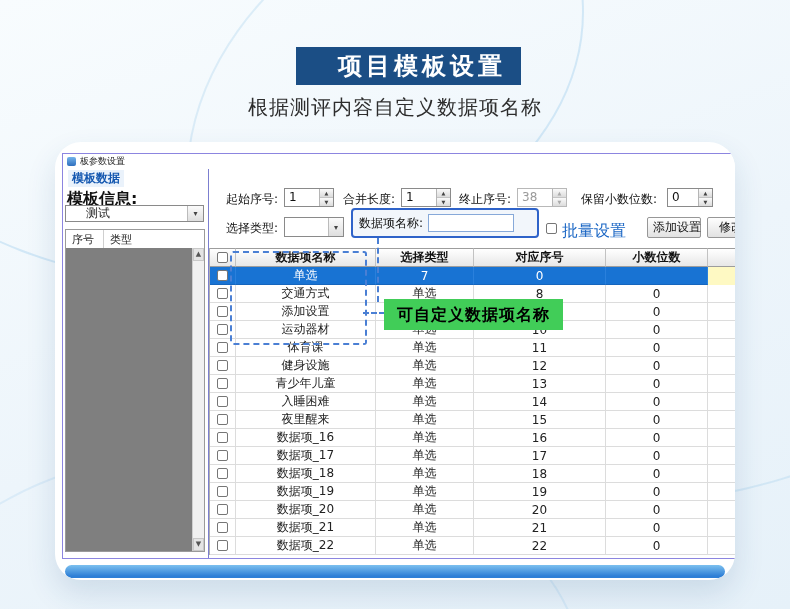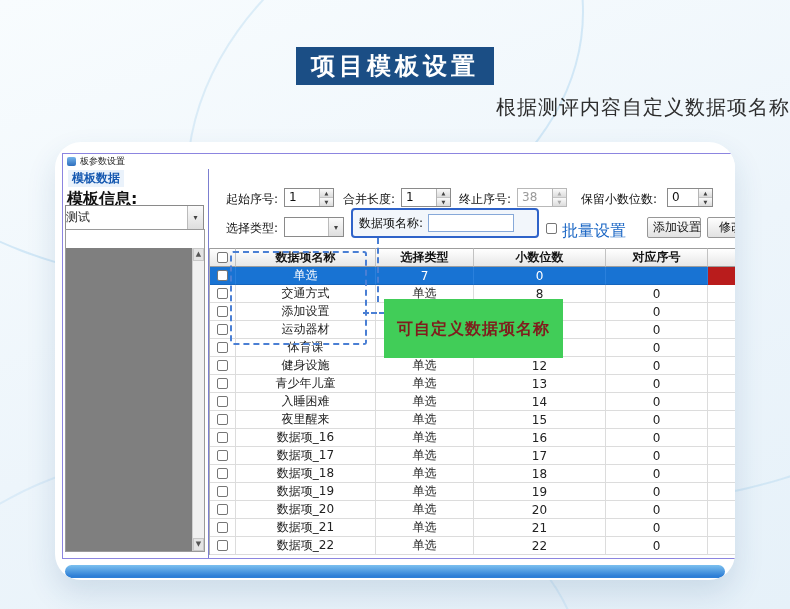--- a/index.html
+++ b/index.html
@@ -5,36 +5,36 @@
   html,body{margin:0;padding:0;background:#dfecf5;}
   .page{position:relative;width:790px;height:609px;overflow:hidden;
     background:linear-gradient(160deg,#f8fcfe 0%,#edf5fb 55%,#e6f1f9 100%);
     font-family:"DejaVu Sans","Liberation Sans",sans-serif;color:#222;}
   .bg-arc{position:absolute;border-radius:50%;pointer-events:none;}
   .arc1{left:-180px;top:-260px;width:760px;height:540px;border:2px solid rgba(150,200,235,.35);}
   .arc2{right:-260px;top:-140px;width:860px;height:640px;border:2px solid rgba(150,200,235,.28);}
   .arc3{left:-120px;bottom:-300px;width:700px;height:460px;border:2px solid rgba(150,200,235,.22);}
 
   .title-badge{position:absolute;left:296px;top:47px;width:198px;height:38px;background:#1b4e85;
-    color:#fff;font-size:24px;font-weight:bold;text-align:center;line-height:38px;letter-spacing:4px;}
-  .subtitle{position:absolute;left:0;top:94px;width:100%;text-align:right;font-size:20px;color:#2d2d2d;letter-spacing:1px;}
+    color:#fff;font-size:24px;font-weight:bold;text-align:center;line-height:38px;letter-spacing:4px;padding-left:27px;}
+  .subtitle{position:absolute;left:0;top:94px;width:100%;text-align:center;font-size:20px;color:#2d2d2d;letter-spacing:1px;}
 
   .card{position:absolute;left:55px;top:142px;width:680px;height:438px;background:#fff;border-radius:26px;
     box-shadow:0 14px 30px rgba(30,80,130,.14);overflow:hidden;}
 
   .window{position:absolute;left:7px;top:11px;width:712px;height:404px;background:#fff;border:1px solid #8c85e0;}
   .win-titlebar{position:absolute;left:0;top:0;right:0;height:15px;display:flex;align-items:center;gap:4px;padding-left:4px;}
   .win-icon{width:9px;height:9px;border-radius:2px;background:linear-gradient(#74b4ea,#2f6fbe);flex:0 0 auto;}
   .win-title{font-size:9px;color:#222;white-space:nowrap;text-align:center;}
 
   .left-panel{position:absolute;left:0;top:15px;width:145px;bottom:0;border-right:1px solid #7c7fd0;background:#fff;}
   .tab-label{position:absolute;left:5px;top:1px;font-size:12px;font-weight:bold;color:#1558b0;background:#eaf2fb;padding:0 4px;}
   .info-label{position:absolute;left:4px;top:20px;font-size:16px;font-weight:bold;color:#111;}
-  .tmpl-select{position:absolute;left:2px;top:36px;width:139px;height:25px;border:1px solid #8a8a8a;background:#fff;
-    font-size:12px;display:flex;align-items:center;padding-left:0;box-sizing:border-box;}
+  .tmpl-select{position:absolute;left:2px;top:36px;width:139px;height:17px;border:1px solid #8a8a8a;background:#fff;
+    font-size:12px;display:flex;align-items:center;padding-left:20px;box-sizing:border-box;}
   .tmpl-select .chev{margin-left:auto;width:15px;height:100%;background:linear-gradient(#fbfbfb,#dedede);
     border-left:1px solid #bbb;display:flex;align-items:center;justify-content:center;font-size:8px;color:#444;}
   .mini-table{position:absolute;left:2px;top:60px;width:140px;bottom:6px;border:1px solid #9a9a9a;background:#fff;box-sizing:border-box;}
   .mini-head{display:flex;height:18px;border-bottom:1px solid #ababab;background:#fff;}
   .mini-head .mh{font-size:11px;display:flex;align-items:center;padding-left:6px;border-right:1px solid #cfcfcf;box-sizing:border-box;}
   .mh-seq{width:38px;}
   .mh-type{flex:1;border-right:none !important;}
   .mini-body{position:absolute;left:0;top:18px;right:12px;bottom:0;background:#7f7f7f;}
   .mini-scroll{position:absolute;right:0;top:18px;bottom:0;width:12px;background:#f1f1f1;border-left:1px solid #cfcfcf;box-sizing:border-box;}
   .mini-scroll .sarr{position:absolute;left:0;right:0;height:13px;background:#e4e4e4;border:1px solid #c8c8c8;box-sizing:border-box;
@@ -63,35 +63,35 @@
 
   .cb{display:inline-block;width:11px;height:11px;border:1px solid #767676;background:#fff;box-sizing:border-box;border-radius:2px;}
   .batch-cb{position:absolute;left:483px;top:69px;}
   .batch-lbl{position:absolute;left:499px;top:67px;font-size:16px;color:#1a66c4;text-align:center;}
 
   .btn{position:absolute;height:21px;background:linear-gradient(#fefefe,#e2e2e2);border:1px solid #979797;border-radius:2px;
     font-size:12px;line-height:19px;text-align:center;box-sizing:border-box;padding:0 5px;white-space:nowrap;color:#111;}
   .btn-add{left:584px;top:63px;width:54px;}
   .btn-mod{left:644px;top:63px;width:48px;}
 
-  .dtable{position:absolute;left:146px;top:94px;width:560px;background:#b91c1c;border-left:1px solid #b0b0b0;}
+  .dtable{position:absolute;left:146px;top:94px;width:560px;background:#fef9c3;border-left:1px solid #b0b0b0;}
   .thead,.trow{display:grid;grid-template-columns:26px 140px 98px 132px 102px 62px;}
   .thead{height:19px;}
   .thcell{background:linear-gradient(#ffffff,#e7e7e7);border-right:1px solid #c2c2c2;border-top:1px solid #9d9d9d;
     border-bottom:1px solid #9d9d9d;font-size:12px;font-weight:bold;display:flex;align-items:center;justify-content:center;color:#111;}
   .trow{height:18px;}
   .tcell{border-right:1px solid #dcdcdc;border-bottom:1px solid #dcdcdc;font-size:12px;display:flex;align-items:center;
     justify-content:center;color:#222;background:#fff;overflow:hidden;white-space:nowrap;}
   .trow.selected .tcell{background:#1873d3;color:#fff;border-right-color:#2a80dc;border-bottom-color:#1565bd;}
 
   .dash-box{position:absolute;left:175px;top:109px;width:133px;height:90px;border:2px dashed #4a7fd4;border-radius:3px;pointer-events:none;}
   .dash-vline{position:absolute;left:322px;top:96px;width:0;height:64px;border-left:2px dashed #4a7fd4;pointer-events:none;}
   .dash-hline{position:absolute;left:308px;top:170px;width:22px;height:0;border-top:2px dashed #4a7fd4;pointer-events:none;}
-  .callout{position:absolute;left:329px;top:157px;height:27px;line-height:27px;padding:16px 13px;background:#41cd58;
-    color:#7f1d1d;font-size:16px;font-weight:600;letter-spacing:1px;white-space:nowrap;}
+  .callout{position:absolute;left:329px;top:157px;height:27px;line-height:27px;padding:2px 13px;background:#41cd58;
+    color:#000000;font-size:16px;font-weight:600;letter-spacing:1px;white-space:nowrap;}
 
   .footer-strip{position:absolute;left:10px;right:10px;bottom:2px;height:13px;border-radius:7px;
     background:linear-gradient(180deg,#7cc0ef 0%,#2e7fd6 85%);}
 </style>
 </head>
 <body>
 
 <div class="page">
   <div class="bg-arc arc1"></div>
   <div class="bg-arc arc2"></div>
@@ -109,20 +109,24 @@
       </div>
 
       <div class="left-panel">
         <span class="tab-label">模板数据</span>
         <span class="info-label">模板信息:</span>
         <div class="tmpl-select">
           <span>测试</span>
           <span class="chev">▾</span>
         </div>
         <div class="mini-table">
+          <div class="mini-head">
+            <span class="mh mh-seq">序号</span>
+            <span class="mh mh-type">类型</span>
+          </div>
           <div class="mini-body"></div>
           <div class="mini-scroll">
             <span class="sarr up">▲</span>
             <span class="sarr down">▼</span>
           </div>
         </div>
       </div>
 
       <span class="lbl" style="left:163px;top:37px">起始序号:</span>
       <div class="spinner" style="left:221px;top:34px;width:50px">
@@ -171,22 +175,22 @@
       <div class="btn btn-add">添加设置</div>
       <div class="btn btn-mod">修改</div>
 
       <div class="dtable">
         <div class="thead">
           <div class="thcell">
               <span class="cb"></span>
             </div>
           <div class="thcell">数据项名称</div>
           <div class="thcell">选择类型</div>
+          <div class="thcell">对应序号</div>
           <div class="thcell">小数位数</div>
-          <div class="thcell">对应序号</div>
           <div class="thcell"></div>
         </div>
         <div>
             <div class="trow selected">
     <div class="tcell">
                 <span class="cb"></span>
               </div>
     <div class="tcell">单选</div>
     <div class="tcell">7</div>
     <div class="tcell">0</div>

